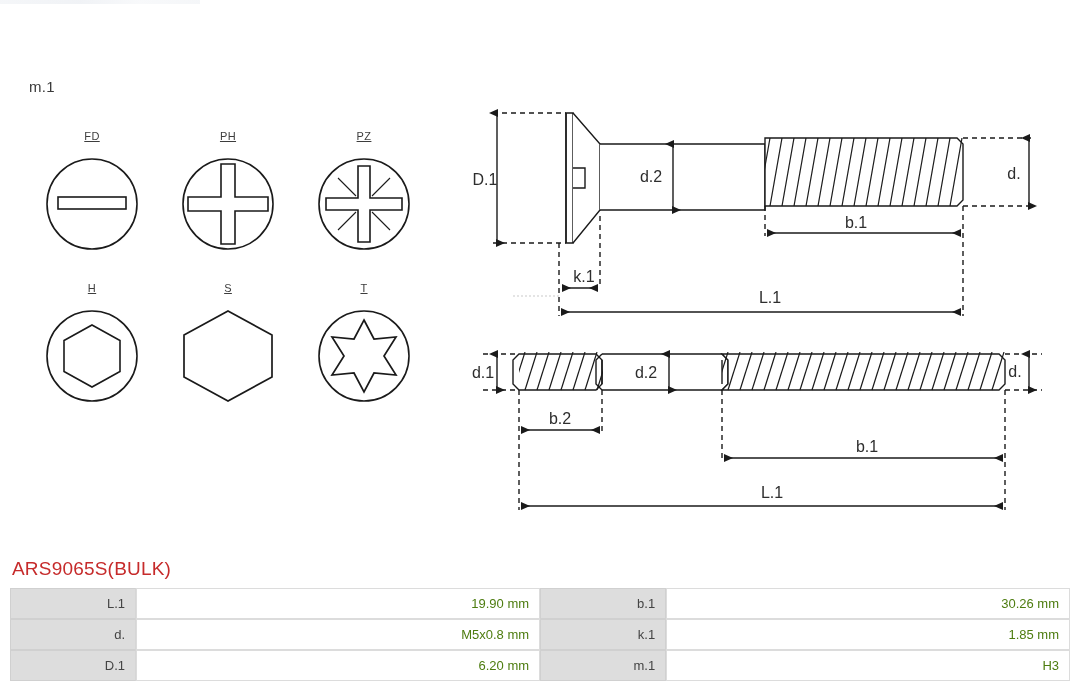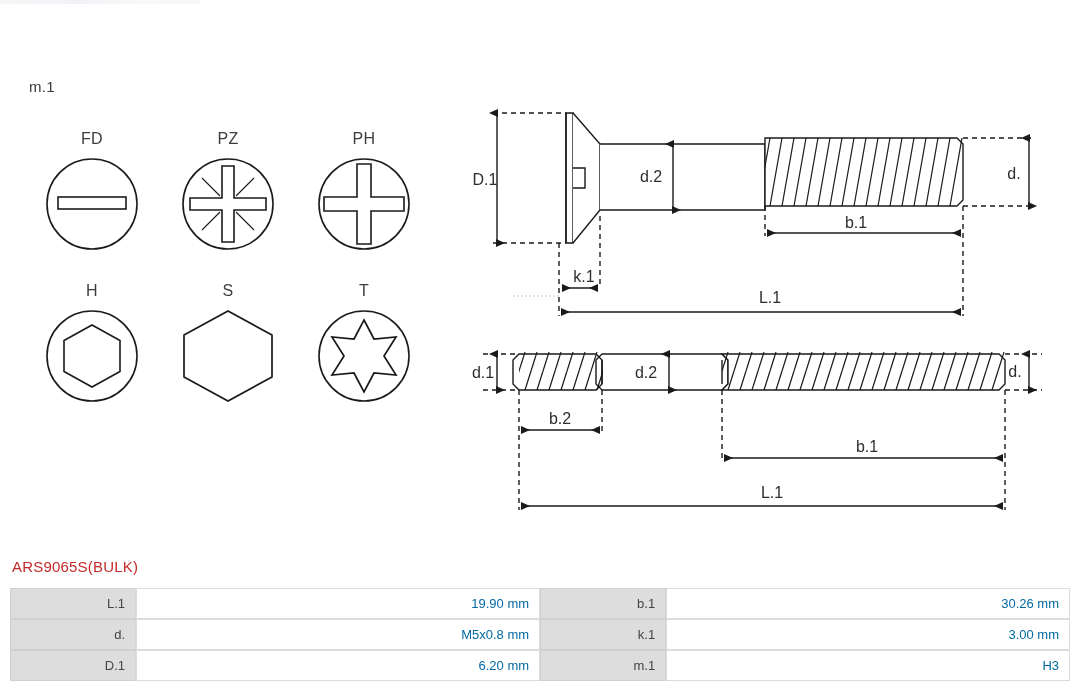--- a/index.html
+++ b/index.html
@@ -47,53 +47,54 @@
     position: absolute;
     left: 24px; top: 130px;
     width: 410px;
   }
   .head-row { display: flex; }
   .head-cell {
     width: 136px;
     text-align: center;
   }
   .head-label {
-    font-size: 16px;
+    font-size: 11px;
     color: #3d3d3d;
     letter-spacing: .4px;
     margin-bottom: 6px;
     height: 18px;
+    text-decoration: underline;
   }
   .head-icon { height: 100px; display: flex; align-items: center; justify-content: center; }
   .head-row.second { margin-top: 28px; }
 
   
   .part-title {
     position: absolute;
     left: 12px; top: 558px;
-    font-size: 15px;
+    font-size: 19px;
     color: #c62b2b;
     letter-spacing: .2px;
   }
 
   
   .spec-table {
     position: absolute;
     left: 10px; top: 588px;
     width: 1060px;
     border-collapse: separate;
     border-spacing: 0;
     font-size: 13px;
   }
   .spec-table td {
     border: 1px solid #dcdcdc;
     height: 31px;
     padding: 0 10px;
     vertical-align: middle;
-    color: #0369a1;
+    color: #4d7c0f;
   }
   .spec-table td.key {
     background: #dddddd;
     text-align: right;
     width: 128px;
     color: #444444;
     border-color: #d0d0d0;
   }
   .spec-table td.val {
     background: #ffffff;
@@ -113,46 +114,46 @@
 
   <div class="head-grid">
 
     <div class="head-row">
       <div class="head-cell">
         <div class="head-label">FD</div>
         <div class="head-icon">
           <svg width="96" height="96" viewBox="0 0 96 96">
             <ellipse cx="48" cy="48" rx="45" ry="45" fill="#fff" stroke="#1a1a1a" stroke-width="1.6"></ellipse>
             <rect x="14" y="41" width="68" height="12" fill="#fff" stroke="#1a1a1a" stroke-width="1.6"></rect>
+          </svg>
+        </div>
+      </div>
+
+      <div class="head-cell">
+        <div class="head-label">PH</div>
+        <div class="head-icon">
+          <svg width="96" height="96" viewBox="0 0 96 96">
+            <ellipse cx="48" cy="48" rx="45" ry="45" fill="#fff" stroke="#1a1a1a" stroke-width="1.6"></ellipse>
+            <path d="M41,8 L55,8 L55,41 L88,41 L88,55 L55,55 L55,88 L41,88 L41,55 L8,55 L8,41 L41,41 Z" fill="#fff" stroke="#1a1a1a" stroke-width="1.6" stroke-linejoin="miter"></path>
           </svg>
         </div>
       </div>
 
       <div class="head-cell">
         <div class="head-label">PZ</div>
         <div class="head-icon">
           <svg width="96" height="96" viewBox="0 0 96 96">
             <ellipse cx="48" cy="48" rx="45" ry="45" fill="#fff" stroke="#1a1a1a" stroke-width="1.6"></ellipse>
             <g stroke="#1a1a1a" stroke-width="1.1" fill="none">
               <line x1="22" y1="22" x2="40" y2="40"></line>
               <line x1="74" y1="22" x2="56" y2="40"></line>
               <line x1="22" y1="74" x2="40" y2="56"></line>
               <line x1="74" y1="74" x2="56" y2="56"></line>
             </g>
             <path d="M42,10 L54,10 L54,42 L86,42 L86,54 L54,54 L54,86 L42,86 L42,54 L10,54 L10,42 L42,42 Z" fill="#fff" stroke="#1a1a1a" stroke-width="1.6" stroke-linejoin="miter"></path>
-          </svg>
-        </div>
-      </div>
-
-      <div class="head-cell">
-        <div class="head-label">PH</div>
-        <div class="head-icon">
-          <svg width="96" height="96" viewBox="0 0 96 96">
-            <ellipse cx="48" cy="48" rx="45" ry="45" fill="#fff" stroke="#1a1a1a" stroke-width="1.6"></ellipse>
-            <path d="M41,8 L55,8 L55,41 L88,41 L88,55 L55,55 L55,88 L41,88 L41,55 L8,55 L8,41 L41,41 Z" fill="#fff" stroke="#1a1a1a" stroke-width="1.6" stroke-linejoin="miter"></path>
           </svg>
         </div>
       </div>
     </div>
 
     <div class="head-row second">
       <div class="head-cell">
         <div class="head-label">H</div>
         <div class="head-icon">
           <svg width="96" height="96" viewBox="0 0 96 96">
@@ -362,21 +363,21 @@
       <tr>
         <td class="key">L.1</td>
         <td class="val">19.90 mm</td>
         <td class="key">b.1</td>
         <td class="val">30.26 mm</td>
       </tr>
       <tr>
         <td class="key">d.</td>
         <td class="val">M5x0.8 mm</td>
         <td class="key">k.1</td>
-        <td class="val">3.00 mm</td>
+        <td class="val">1.85 mm</td>
       </tr>
       <tr>
         <td class="key">D.1</td>
         <td class="val">6.20 mm</td>
         <td class="key">m.1</td>
         <td class="val">H3</td>
       </tr>
     </tbody>
   </table>
 

